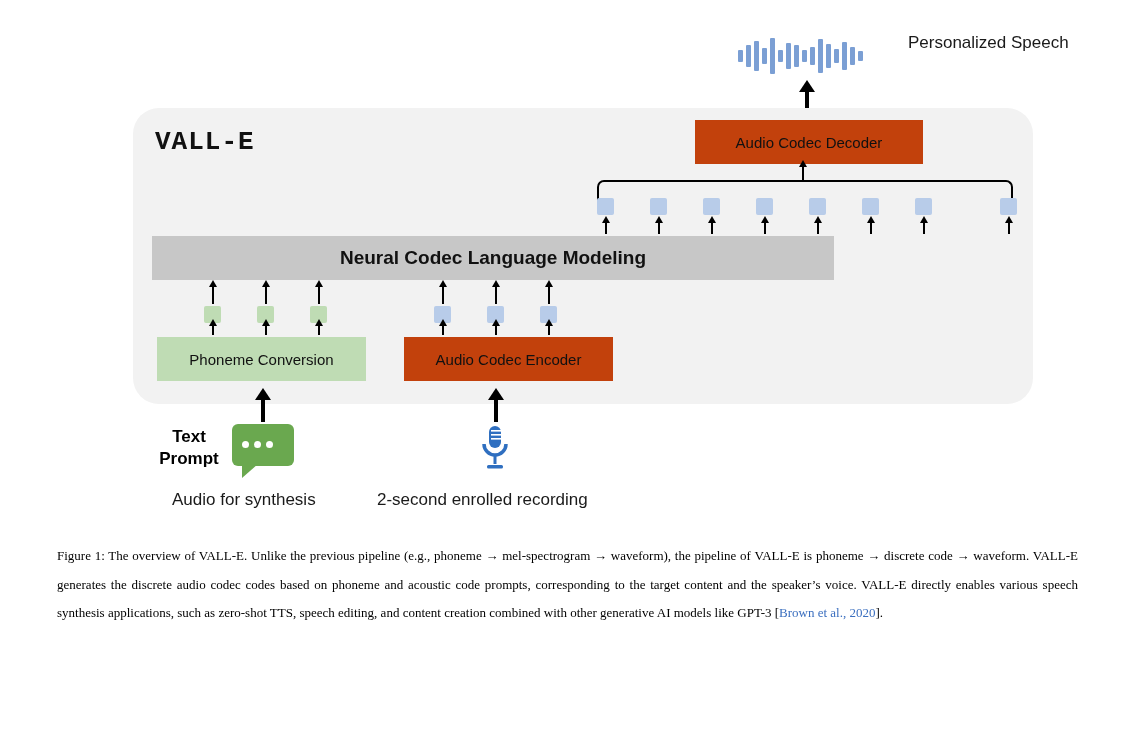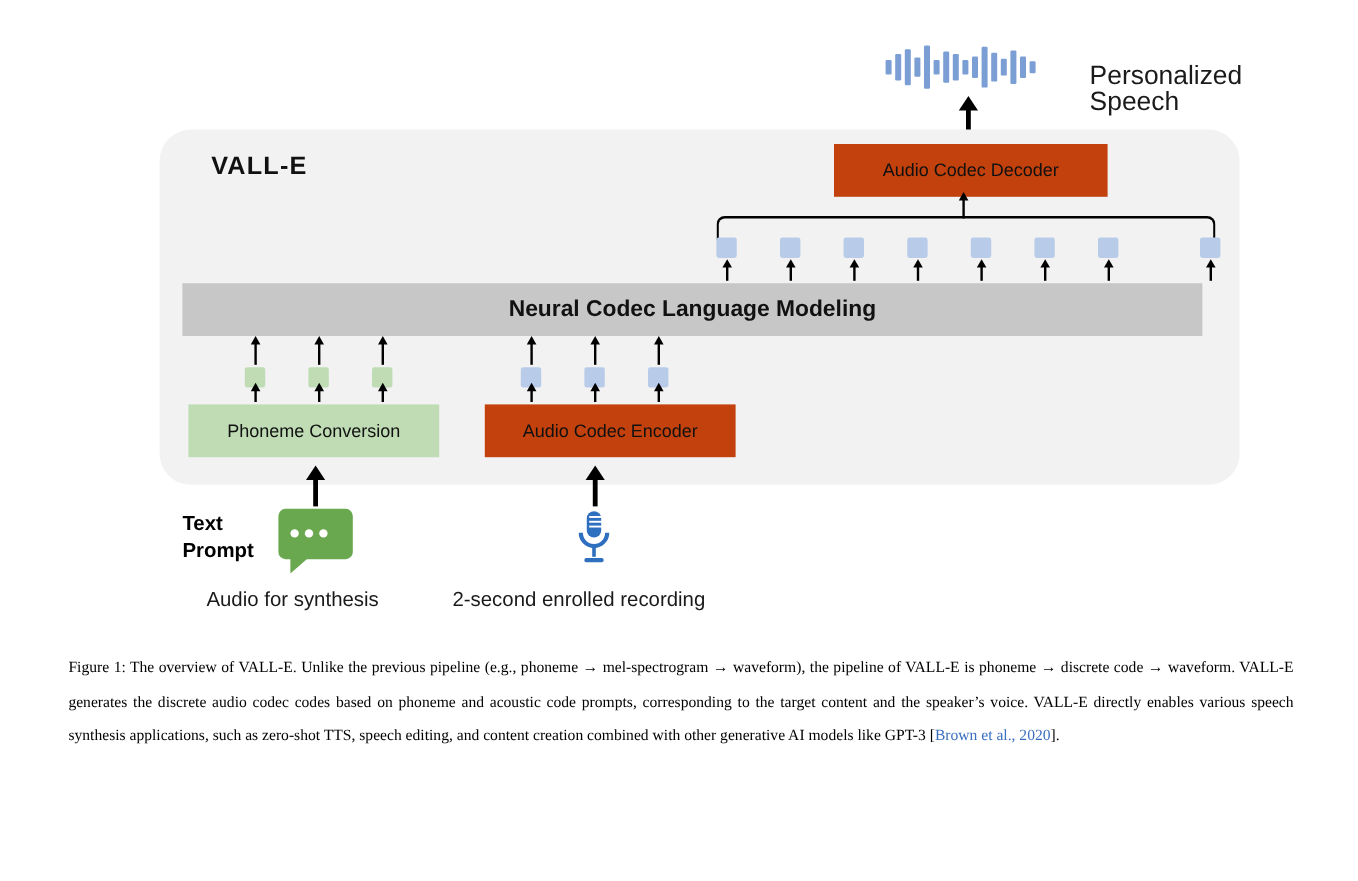--- a/index.html
+++ b/index.html
@@ -38,45 +38,45 @@
     width: 5px;
     background: #7b9fd4;
     border-radius: 1px;
   }
 
   .label-personalized {
     position: absolute;
     left: 908px;
     top: 32px;
     width: 180px;
-    font-size: 22px;
+    font-size: 17px;
     line-height: 22px;
     color: #1a1a1a;
-    margin-top: 20px;
   }
 
   
   .panel {
     position: absolute;
     left: 133px;
     top: 108px;
     width: 900px;
     height: 296px;
     background: #f2f2f2;
     border-radius: 26px;
   }
 
   .vall-e-title {
     position: absolute;
-    left: 176px;
+    left: 155px;
     top: 127px;
-    font-size: 21px;
+    font-size: 26px;
     font-weight: bold;
     letter-spacing: 1px;
     color: #111;
+    font-family: Liberation Mono, monospace;
   }
 
   
   .box {
     position: absolute;
     display: flex;
     align-items: center;
     justify-content: center;
     font-size: 15px;
     color: #111;
@@ -87,21 +87,21 @@
   .box-grey {
     background: #c7c7c7;
     font-weight: bold;
     font-size: 19px;
   }
 
   #box-audio-codec-decoder {
     left: 695px; top: 120px; width: 228px; height: 44px;
   }
   #box-neural-codec {
-    left: 152px; top: 236px; width: 850px; height: 44px;
+    left: 152px; top: 236px; width: 682px; height: 44px;
   }
   #box-phoneme-conversion {
     left: 157px; top: 337px; width: 209px; height: 44px;
   }
   #box-audio-codec-encoder {
     left: 404px; top: 337px; width: 209px; height: 44px;
   }
 
   
   .token {
@@ -197,21 +197,21 @@
     top: 424px;
     width: 34px;
     height: 48px;
   }
 
   .label-text-prompt {
     position: absolute;
     left: 152px;
     top: 426px;
     width: 74px;
-    text-align: left;
+    text-align: center;
     font-size: 17px;
     font-weight: bold;
     line-height: 22px;
   }
   .label-acoustic-prompt {
     position: absolute;
     left: 528px;
     top: 426px;
     width: 110px;
     font-size: 17px;

